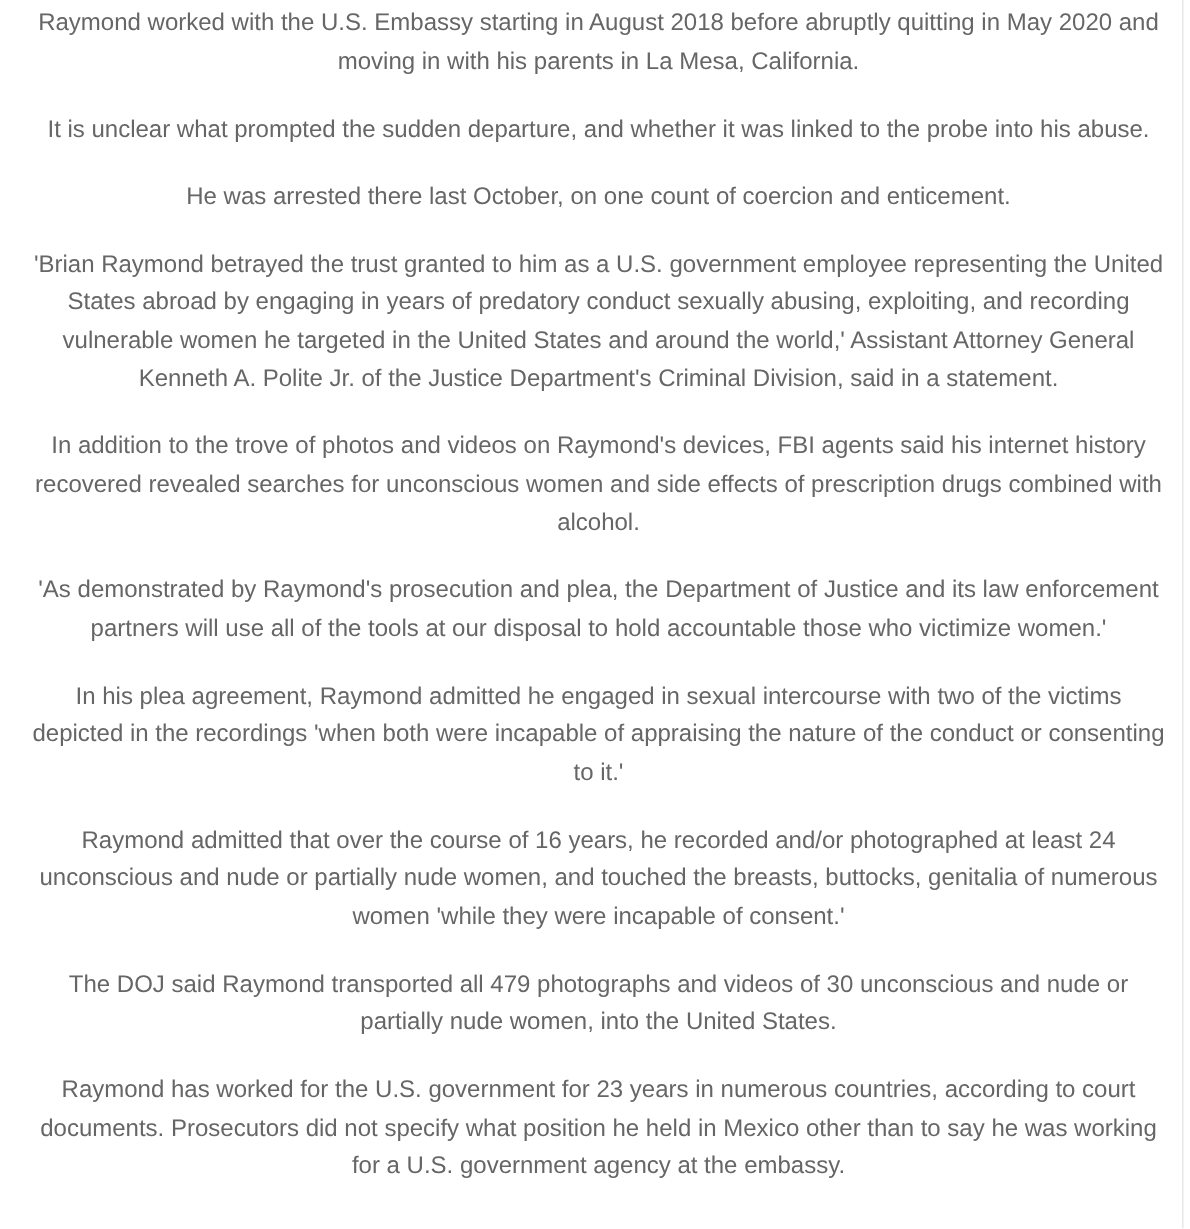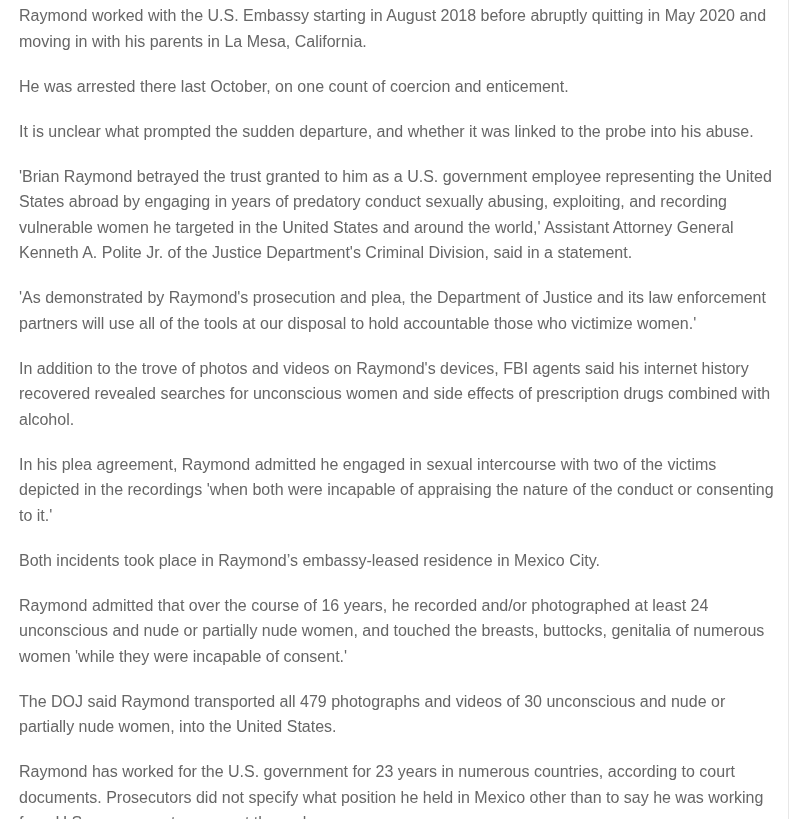--- a/index.html
+++ b/index.html
@@ -16,40 +16,40 @@
     padding: 3px 14px 0 19px;
     font-family: "Liberation Sans", "DejaVu Sans", sans-serif;
     font-size: 16px;
     line-height: 25.5px;
     color: #666666;
     background: #ffffff;
   }
   .article-body p {
     margin: 0 0 19.5px 0;
     font-weight: 400;
+    text-align: center;
     -webkit-font-smoothing: antialiased;
   }
   .content-right-border {
     position: absolute;
     top: 0;
     left: 788px;
     width: 1px;
     height: 819px;
     background: #e7e7e7;
   }
 </style>
 </head>
 <body>
 
 <div class="article-body">
   <p>Raymond worked with the U.S. Embassy starting in August 2018 before abruptly quitting in May 2020 and moving in with his parents in La Mesa, California.</p>
+  <p>It is unclear what prompted the sudden departure, and whether it was linked to the probe into his abuse.</p>
   <p>He was arrested there last October, on one count of coercion and enticement.</p>
-  <p>It is unclear what prompted the sudden departure, and whether it was linked to the probe into his abuse.</p>
   <p>'Brian Raymond betrayed the trust granted to him as a U.S. government employee representing the United States abroad by engaging in years of predatory conduct sexually abusing, exploiting, and recording vulnerable women he targeted in the United States and around the world,' Assistant Attorney General Kenneth A. Polite Jr. of the Justice Department's Criminal Division, said in a statement.</p>
+  <p>In addition to the trove of photos and videos on Raymond's devices, FBI agents said his internet history recovered revealed searches for unconscious women and side effects of prescription drugs combined with alcohol.</p>
   <p>'As demonstrated by Raymond's prosecution and plea, the Department of Justice and its law enforcement partners will use all of the tools at our disposal to hold accountable those who victimize women.'</p>
-  <p>In addition to the trove of photos and videos on Raymond's devices, FBI agents said his internet history recovered revealed searches for unconscious women and side effects of prescription drugs combined with alcohol.</p>
   <p>In his plea agreement, Raymond admitted he engaged in sexual intercourse with two of the victims depicted in the recordings 'when both were incapable of appraising the nature of the conduct or consenting to it.'</p>
-  <p>Both incidents took place in Raymond’s embassy-leased residence in Mexico City.</p>
   <p>Raymond admitted that over the course of 16 years, he recorded and/or photographed at least 24 unconscious and nude or partially nude women, and touched the breasts, buttocks, genitalia of numerous women 'while they were incapable of consent.'</p>
   <p>The DOJ said Raymond transported all 479 photographs and videos of 30 unconscious and nude or partially nude women, into the United States.</p>
   <p>Raymond has worked for the U.S. government for 23 years in numerous countries, according to court documents. Prosecutors did not specify what position he held in Mexico other than to say he was working for a U.S. government agency at the embassy.</p>
   <div class="content-right-border"></div>
 </div>
 
 </body></html>

